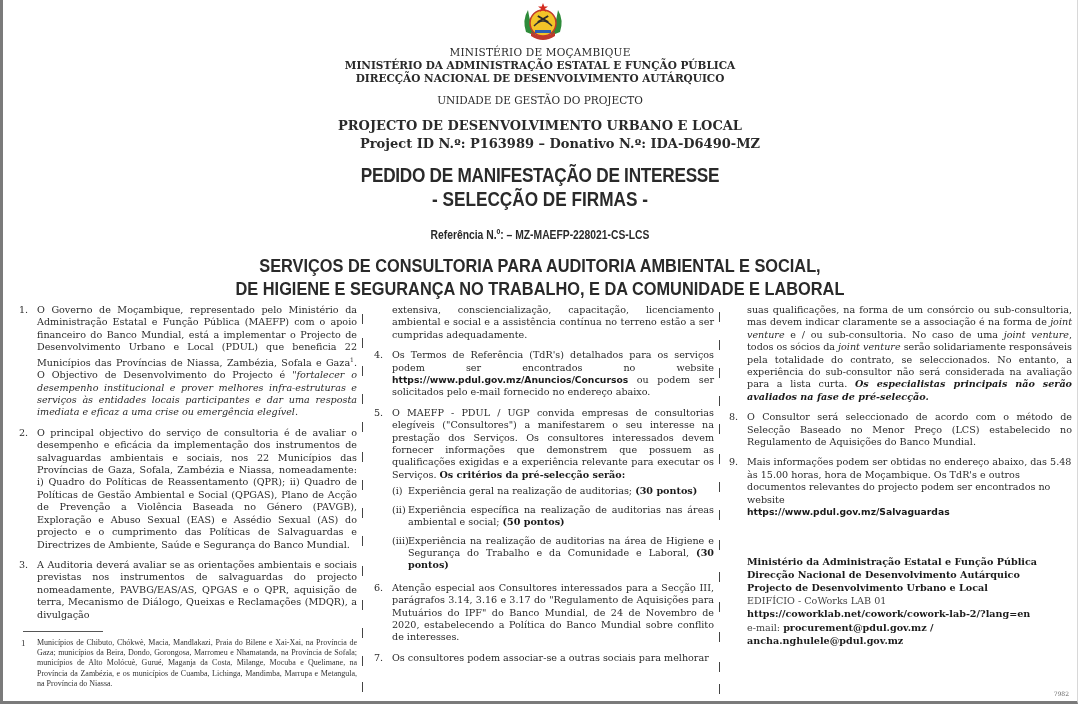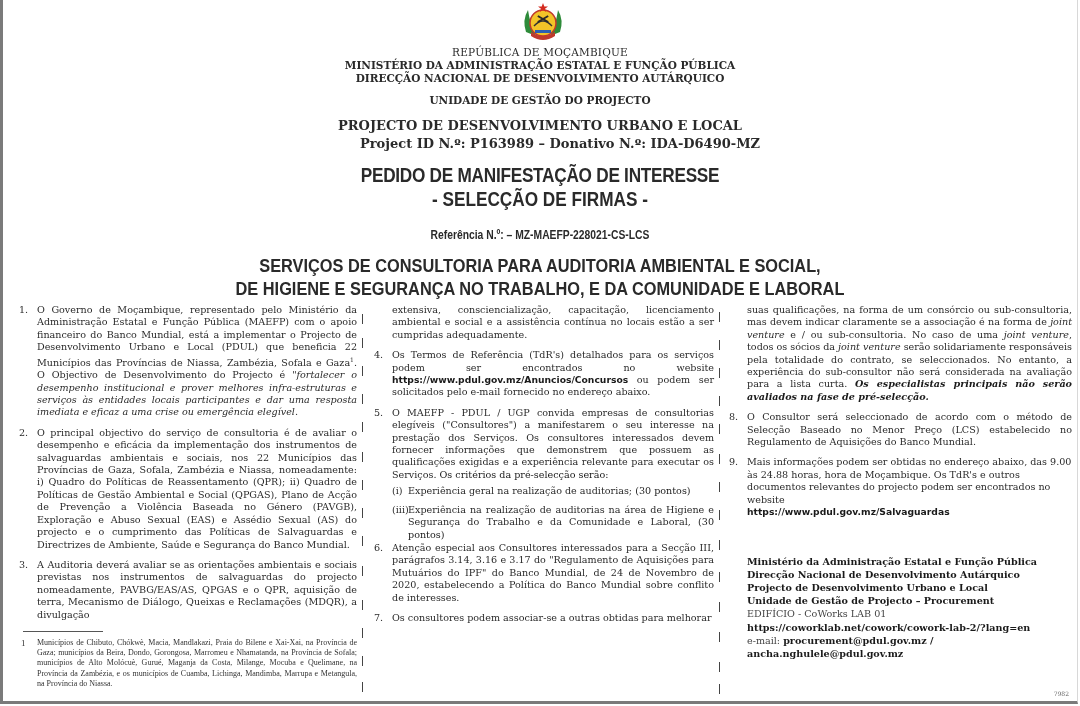--- a/index.html
+++ b/index.html
@@ -12,40 +12,40 @@
     position: absolute; left: 0; top: 0; width: 1078px; height: 704px;
     border-left: 3px solid #7a7a7a; border-bottom: 3px solid #7a7a7a;
     border-right: 1px solid #d8d8d8;
     box-sizing: border-box;
   }
   .emblem { position: absolute; left: 517px; top: 2px; width: 46px; height: 44px; }
   .h-line { position: absolute; left: 0; right: 0; text-align: center; white-space: nowrap; }
   .rep { top: 46px; font-size: 10.5px; letter-spacing: 0.2px; }
   .min1 { top: 59px; font-size: 10.5px; font-weight: bold; }
   .min2 { top: 72px; font-size: 10.5px; font-weight: bold; }
-  .ugp { top: 94px; font-size: 10.5px; font-weight: bold; }
+  .ugp { top: 94px; font-size: 10.5px; font-weight: normal; }
   .proj { top: 118px; font-size: 13px; font-weight: bold; }
   .pid { top: 136px; font-size: 13px; font-weight: bold; margin-left: 40px; }
   .title1 { top: 164px; font-family: "Liberation Sans", sans-serif; font-size: 20px; font-weight: bold; letter-spacing: -0.3px; transform: scaleX(0.86); }
   .title2 { top: 188px; font-family: "Liberation Sans", sans-serif; font-size: 20px; font-weight: bold; transform: scaleX(0.86); }
   .ref { top: 228px; font-family: "Liberation Sans", sans-serif; font-size: 12px; font-weight: bold; transform: scaleX(0.86); }
   .svc1 { top: 255px; font-family: "Liberation Sans", sans-serif; font-size: 19px; font-weight: bold; transform: scaleX(0.86); }
   .svc2 { top: 278px; font-family: "Liberation Sans", sans-serif; font-size: 19px; font-weight: bold; transform: scaleX(0.86); }
 
   .col { position: absolute; top: 304px; font-size: 9.6px; line-height: 12.4px; text-align: justify; }
   .col1 { left: 14px; width: 340px; }
   .col2 { left: 369px; width: 342px; }
   .col3 { left: 724px; width: 345px; }
 
   .item { position: relative; padding-left: 20px; margin-bottom: 8px; }
   .item .num { position: absolute; left: 2px; top: 0; }
   .cont { padding-left: 20px; margin-bottom: 8px; }
   .sub { position: relative; padding-left: 36px; margin: 4px 0 6px 0; }
   .sub .num { position: absolute; left: 20px; top: 0; }
-  b { font-weight: normal; color: #1a1a1a; }
+  b { font-weight: bold; color: #1a1a1a; }
   i { font-style: italic; }
   .bi { font-weight: bold; font-style: italic; color: #1a1a1a; }
   .url { font-family: "DejaVu Sans", sans-serif; font-weight: bold; color: #1a1a1a; font-size: 9.2px; text-align: right; }
 
   .fn-rule { width: 80px; height: 1px; background: #555; margin: 10px 0 6px 6px; }
   .footnote { position: relative; padding-left: 20px; font-family: "Liberation Serif", serif; font-size: 8px; line-height: 10.2px; color: #333; }
   .footnote .num { position: absolute; left: 4px; top: 0; font-size: 9px; }
 
   .addr { margin-top: 36px; padding-left: 20px; font-size: 9.6px; line-height: 13.2px; text-align: left; }
   .addr .ab { font-weight: bold; color: #1a1a1a; }
@@ -65,21 +65,21 @@
     <path d="M40 30 Q44 18 38 8 Q36 22 30 34 Z" fill="#2e8b3a"></path>
     <circle cx="23" cy="21" r="13" fill="#f2c428" stroke="#c0392b" stroke-width="1.5"></circle>
     <polygon points="23,1 24.3,4.5 28,4.5 25,6.7 26.2,10 23,8 19.8,10 21,6.7 18,4.5 21.7,4.5" fill="#d42a1f"></polygon>
     <path d="M14 24 Q23 14 32 24" fill="none" stroke="#333" stroke-width="1.4"></path>
     <rect x="17" y="16" width="12" height="2" fill="#2a2a2a" transform="rotate(-30 23 17)"></rect>
     <rect x="17" y="16" width="12" height="2" fill="#2a2a2a" transform="rotate(30 23 17)"></rect>
     <path d="M11 30 Q23 38 35 30 L35 34 Q23 42 11 34 Z" fill="#c0392b"></path>
     <rect x="15" y="28" width="16" height="3" fill="#2b5fb3"></rect>
   </svg>
 
-  <div class="h-line rep">REPÚBLICA DE MOÇAMBIQUE</div>
+  <div class="h-line rep">MINISTÉRIO DE MOÇAMBIQUE</div>
   <div class="h-line min1">MINISTÉRIO DA ADMINISTRAÇÃO ESTATAL E FUNÇÃO PÚBLICA</div>
   <div class="h-line min2">DIRECÇÃO NACIONAL DE DESENVOLVIMENTO AUTÁRQUICO</div>
   <div class="h-line ugp">UNIDADE DE GESTÃO DO PROJECTO</div>
   <div class="h-line proj">PROJECTO DE DESENVOLVIMENTO URBANO E LOCAL</div>
   <div class="h-line pid">Project ID N.º: P163989 – Donativo N.º: IDA-D6490-MZ</div>
   <div class="h-line title1">PEDIDO DE MANIFESTAÇÃO DE INTERESSE</div>
   <div class="h-line title2">- SELECÇÃO DE FIRMAS -</div>
   <div class="h-line ref">Referência N.º: –  MZ-MAEFP-228021-CS-LCS</div>
   <div class="h-line svc1">SERVIÇOS DE CONSULTORIA PARA AUDITORIA AMBIENTAL E SOCIAL,</div>
   <div class="h-line svc2">DE HIGIENE E SEGURANÇA NO TRABALHO, E DA COMUNIDADE E LABORAL</div>
@@ -131,66 +131,69 @@
       <span>A Auditoria deverá avaliar se as orientações ambientais e sociais previstas nos instrumentos de salvaguardas do projecto nomeadamente, PAVBG/EAS/AS, QPGAS e o QPR, aquisição de terra, Mecanismo de Diálogo, Queixas e Reclamações (MDQR), a divulgação</span>
     </div>
     <div class="fn-rule"></div>
     <div class="footnote">
       <span class="num">1</span>
       <span>Municípios de Chibuto, Chókwè, Macia, Mandlakazi, Praia do Bilene e Xai-Xai, na Província de Gaza; municípios da Beira, Dondo, Gorongosa, Marromeu e Nhamatanda, na Província de Sofala; municípios de Alto Molócuè, Gurué, Maganja da Costa, Milange, Mocuba e Quelimane, na Província da Zambézia, e os municípios de Cuamba, Lichinga, Mandimba, Marrupa e Metangula, na Província do Niassa.</span>
     </div>
   </div>
 
   <div class="col col2">
-    <div class="cont">extensiva, consciencialização, capacitação, licenciamento ambiental e social e a assistência contínua no locais estão a ser cumpridas adequadamente.</div>
+    <div class="cont">extensiva, consciencialização, capacitação, licenciamento ambiental e social e a assistência contínua no terreno estão a ser cumpridas adequadamente.</div>
     <div class="item">
       <span class="num">4.</span>
       <span>Os Termos de Referência (TdR's) detalhados para os serviços podem ser encontrados no website </span><span class="url">https://www.pdul.gov.mz/Anuncios/Concursos</span><span> ou podem ser solicitados pelo e-mail fornecido no endereço abaixo.</span>
     </div>
     <div class="item" style="margin-bottom:2px">
       <span class="num">5.</span>
       <span>O MAEFP - PDUL / UGP convida empresas de consultorias elegíveis ("Consultores") a manifestarem o seu interesse na prestação dos Serviços. Os consultores interessados devem fornecer informações que demonstrem que possuem as qualificações exigidas e a experiência relevante para executar os Serviços. </span><b>Os critérios da pré-selecção serão:</b>
     </div>
     <div class="sub">
       <span class="num">(i)</span>
       <span>Experiência geral na realização de auditorias; </span><b>(30 pontos)</b>
     </div>
-    <div class="sub" style="margin-bottom:1px">
+    <div class="sub">
+      <span class="num">(ii)</span>
+      <span>Experiência específica na realização de auditorias nas áreas ambiental e social; </span><b>(50 pontos)</b>
+    </div>
+    <div class="sub" style="margin-bottom:10px">
       <span class="num">(iii)</span>
       <span>Experiência na realização de auditorias na área de Higiene e Segurança do Trabalho e da Comunidade e Laboral, </span><b>(30 pontos)</b>
     </div>
     <div class="item">
       <span class="num">6.</span>
       <span>Atenção especial aos Consultores interessados para a Secção III, parágrafos 3.14, 3.16 e 3.17 do "Regulamento de Aquisições para Mutuários do IPF" do Banco Mundial, de 24 de Novembro de 2020, estabelecendo a Política do Banco Mundial sobre conflito de interesses.</span>
     </div>
     <div class="item">
       <span class="num">7.</span>
-      <span>Os consultores podem associar-se a outras obtidas para melhorar</span>
+      <span>Os consultores podem associar-se a outras sociais para melhorar</span>
     </div>
   </div>
 
   <div class="col col3">
     <div class="cont">
       <span>suas qualificações, na forma de um consórcio ou sub-consultoria, mas devem indicar claramente se a associação é na forma de </span><i>joint venture</i><span> e / ou sub-consultoria. No caso de uma </span><i>joint venture</i><span>, todos os sócios da </span><i>joint venture</i><span> serão solidariamente responsáveis pela totalidade do contrato, se seleccionados. No entanto, a experiência do sub-consultor não será considerada na avaliação para a lista curta. </span><span class="bi">Os especialistas principais não serão avaliados na fase de pré-selecção.</span>
     </div>
     <div class="item">
       <span class="num">8.</span>
       <span>O Consultor será seleccionado de acordo com o método de Selecção Baseado no Menor Preço (LCS) estabelecido no Regulamento de Aquisições do Banco Mundial.</span>
     </div>
     <div class="item" style="text-align:left">
       <span class="num">9.</span>
-      <span>Mais informações podem ser obtidas no endereço abaixo, das 9.00 às 24.88 horas, hora de Moçambique. Os TdR's e outros documentos relevantes do projecto podem ser encontrados no website</span><br>
+      <span>Mais informações podem ser obtidas no endereço abaixo, das 5.48 às 15.00 horas, hora de Moçambique. Os TdR's e outros documentos relevantes do projecto podem ser encontrados no website</span><br>
       <span class="url">https://www.pdul.gov.mz/Salvaguardas</span>
     </div>
 
     <div class="addr">
       <div class="ab">Ministério da Administração Estatal e Função Pública</div>
       <div class="ab">Direcção Nacional de Desenvolvimento Autárquico</div>
       <div class="ab">Projecto de Desenvolvimento Urbano e Local</div>
-      <div class="ab">Unidade de Gestão de Projecto – Procurement</div>
       <div class="ar">EDIFÍCIO - CoWorks LAB 01</div>
       <div class="ab">https://coworklab.net/cowork/cowork-lab-2/?lang=en</div>
       <div><span class="ar">e-mail: </span><span class="ab">procurement@pdul.gov.mz / ancha.nghulele@pdul.gov.mz</span></div>
     </div>
   </div>
 
   <div class="code">7982</div>
 </div>
 
 </body></html>

